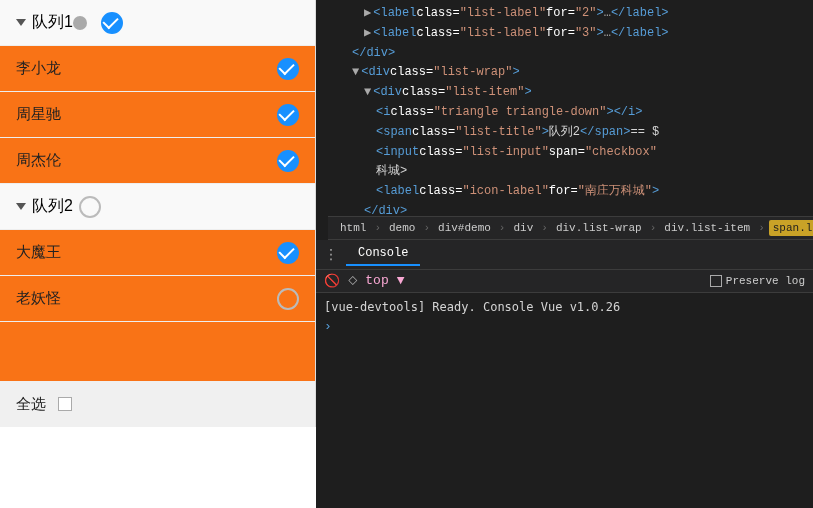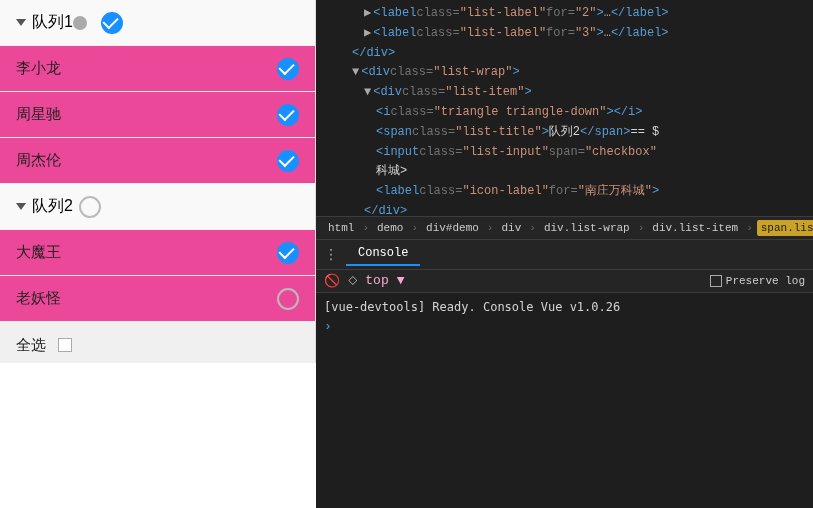--- a/index.html
+++ b/index.html
@@ -9,25 +9,25 @@
       display: flex;
       font-family: Arial, sans-serif;
       overflow: hidden;
       background: #fff;
     }
 
     
     .left-panel {
       width: 316px;
       min-width: 316px;
-      background: #ec4899;
+      background: #f97316;
       border-right: 1px solid #ddd;
       display: flex;
       flex-direction: column;
-      height: 363px;
+      height: 427px;
       overflow: hidden;
     }
 
     .list-item {
       display: flex;
       align-items: center;
       padding: 10px 16px;
       border-bottom: 1px solid #eee;
       min-height: 46px;
     }
@@ -151,39 +151,40 @@
       line-height: 1.65;
     }
 
     .arrow {
       color: #aaa;
       margin-right: 2px;
       cursor: pointer;
     }
 
     .tag { color: #569cd6; }
-    .attr-name { color: #737373; }
+    .attr-name { color: #ffffff; }
     .attr-val { color: #ce9178; }
     .text-content { color: #d4d4d4; }
     .ellipsis { color: #aaa; }
     .equals-sign { color: #d4d4d4; }
 
     
     .breadcrumb-bar {
       background: #252526;
       border-top: 1px solid #3c3c3c;
       border-bottom: 1px solid #3c3c3c;
       display: flex;
       align-items: center;
       padding: 3px 8px;
       gap: 4px;
       font-size: 11px;
       color: #ccc;
       flex-wrap: nowrap;
       overflow: hidden;
+      margin-left: 12px;
     }
 
     .breadcrumb-item {
       white-space: nowrap;
       padding: 2px 4px;
       cursor: pointer;
     }
 
     .breadcrumb-item.active {
       background: #c9a227;

